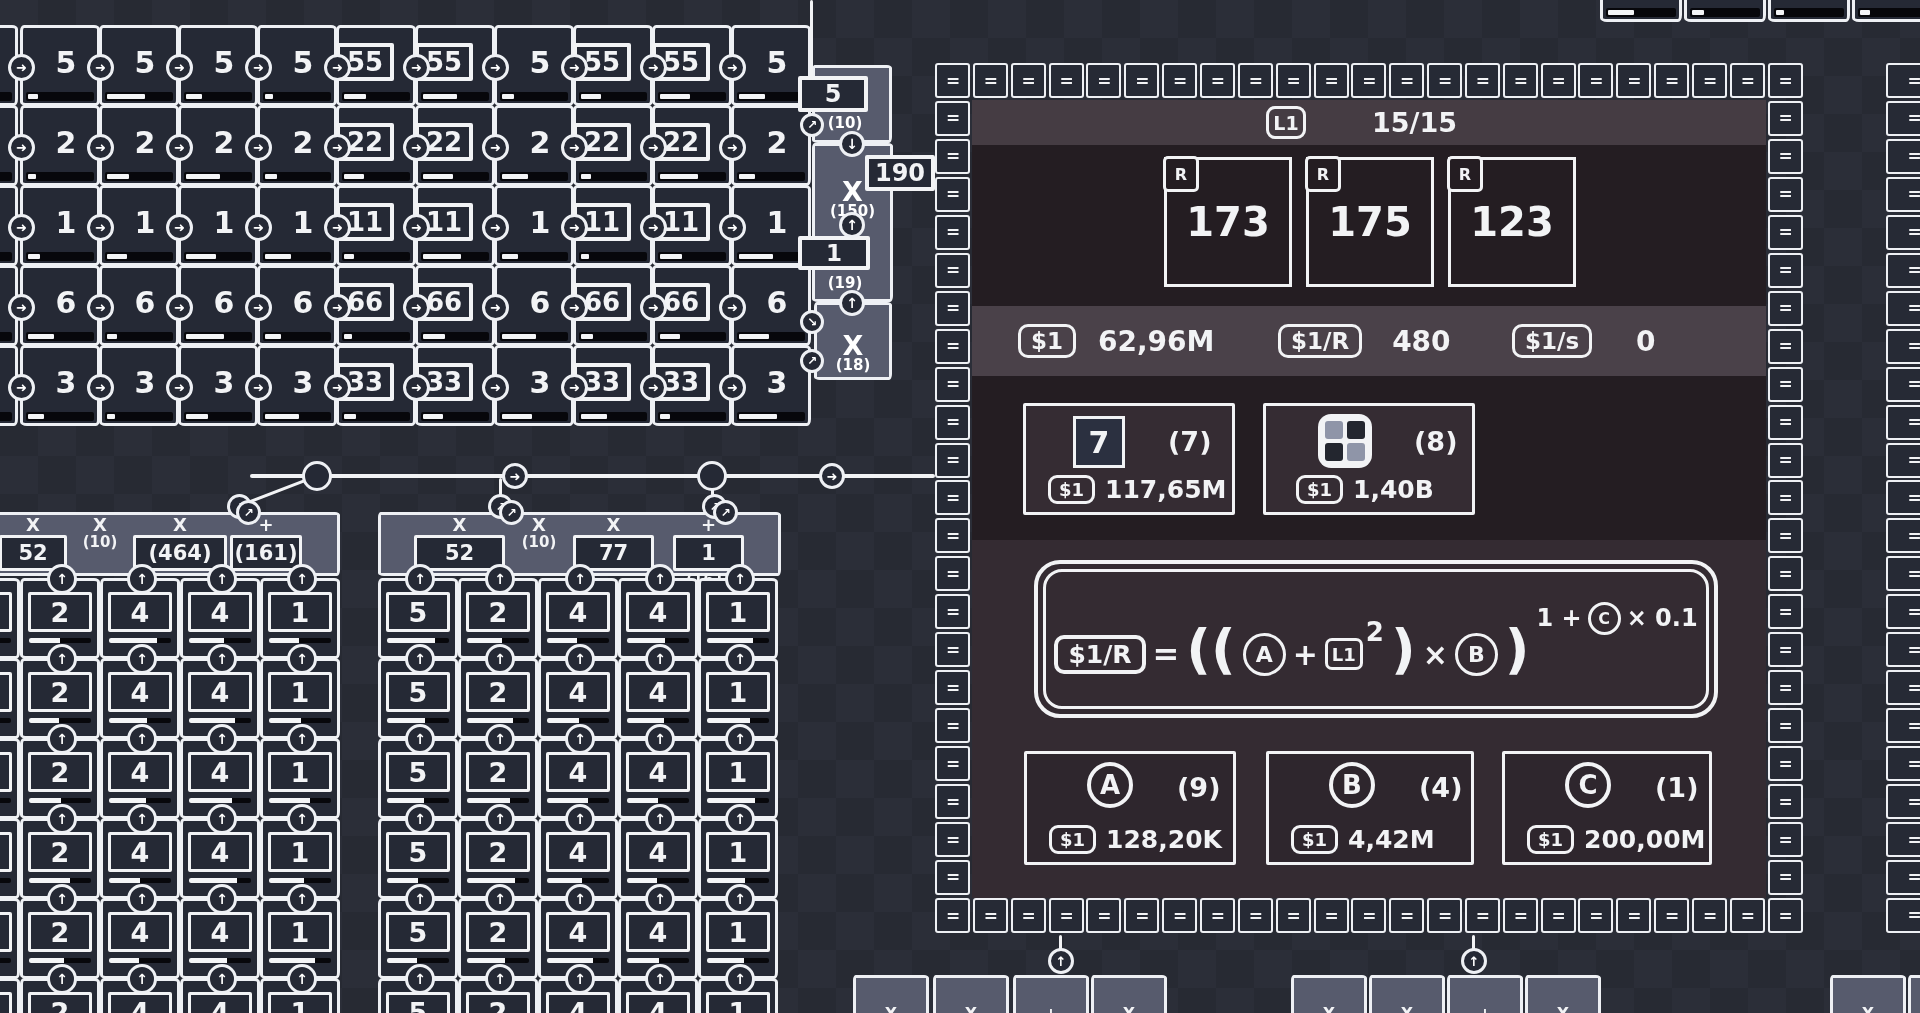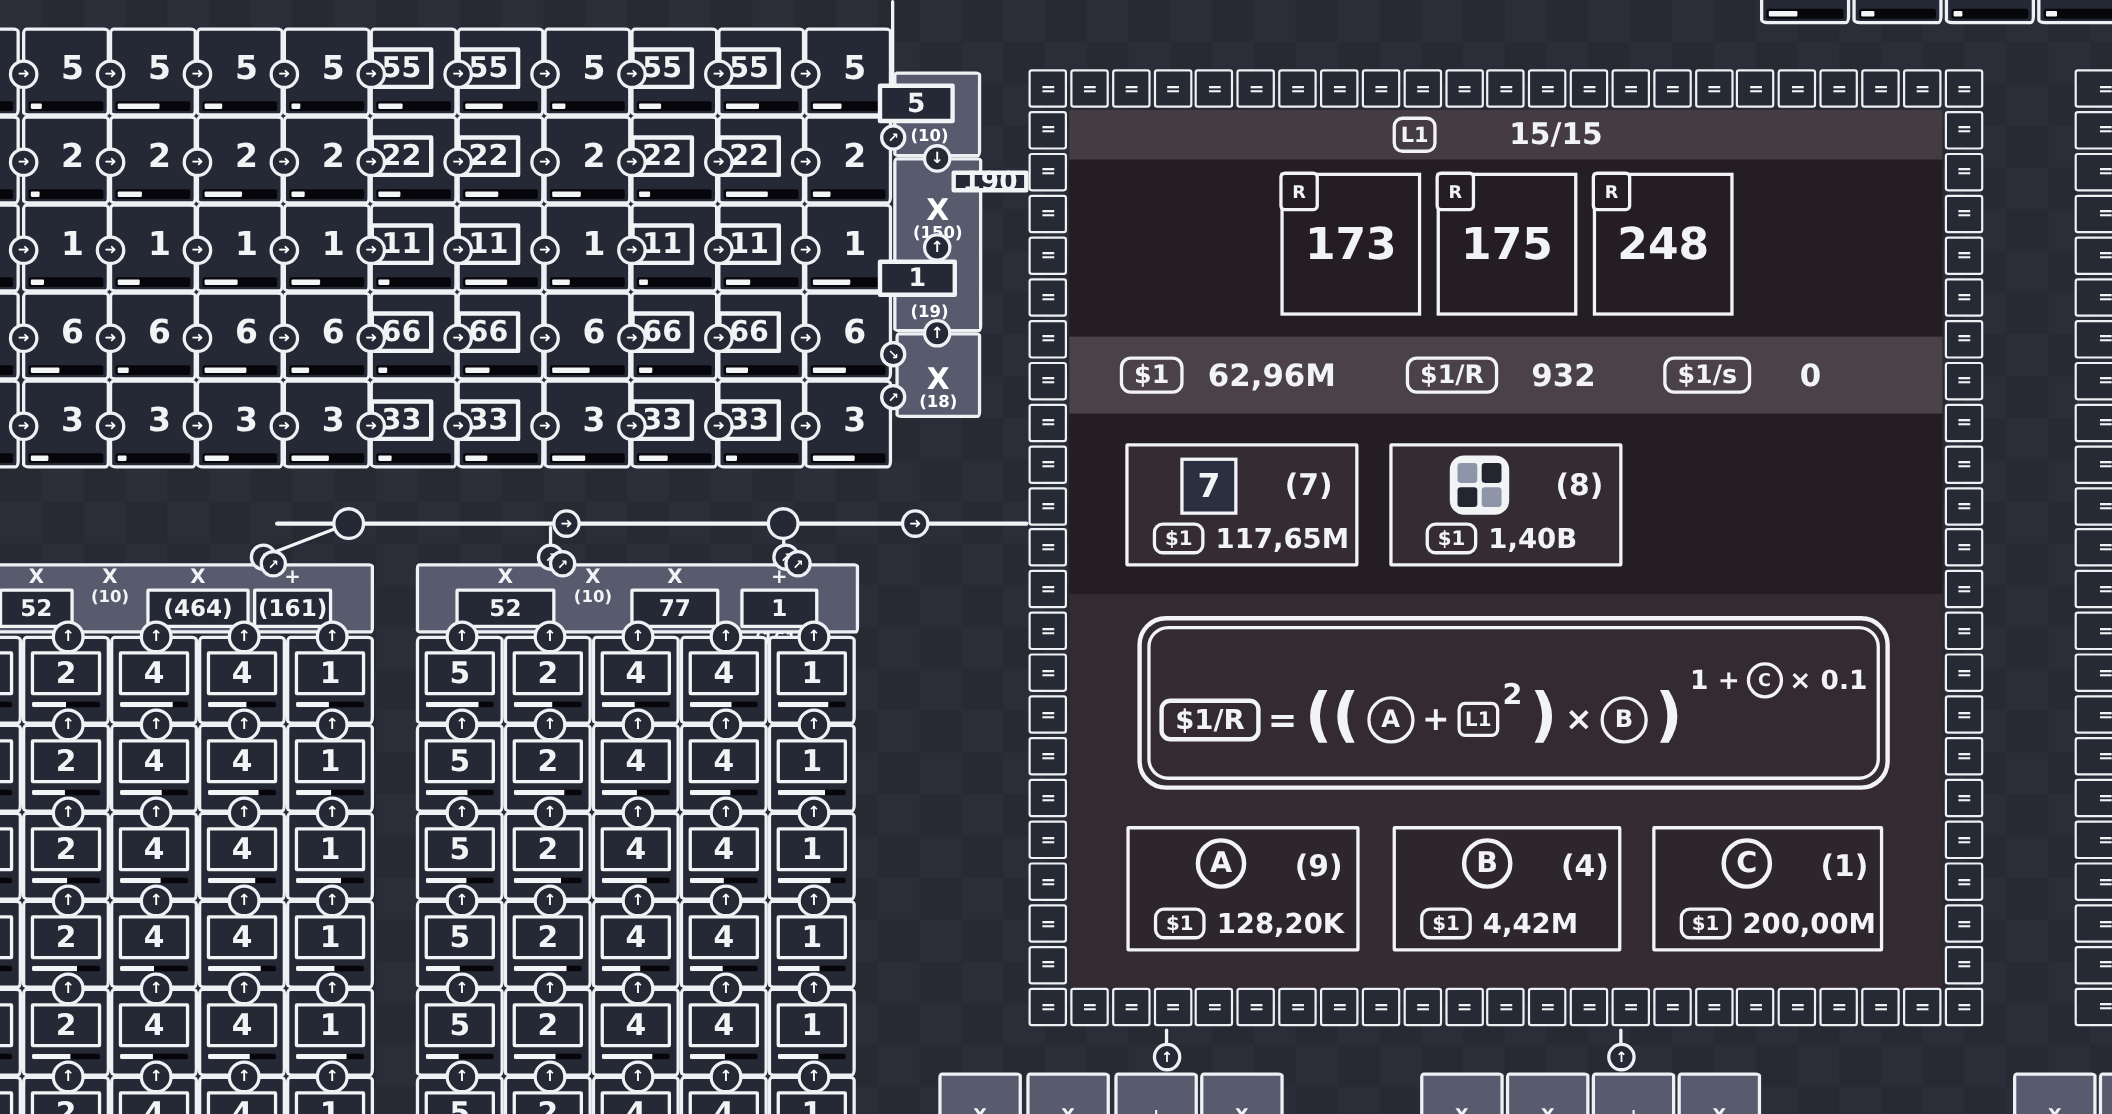--- a/index.html
+++ b/index.html
@@ -449,21 +449,21 @@
     </div>
   <div class="chaintext" style="left:836px;top:92px;width:30px;font-size:22px;">x</div>
   <div class="chaintext" style="left:815px;top:114px;width:60px;font-size:15px;">(10)</div>
   <div class="circ" style="left:800px;top:113px;width:24px;height:24px;font-size:12px;">
       <span>↗</span>
     </div>
   <div class="circ" style="left:839px;top:131px;width:26px;height:26px;">
       <span>↓</span>
     </div>
 
-  <div class="vbox" style="left:865px;top:155px;width:70px;height:20px;font-size:24px;">
+  <div class="vbox" style="left:865px;top:155px;width:70px;height:36px;font-size:24px;">
       <span>190</span>
     </div>
   <div class="chaintext" style="left:812px;top:176px;width:81px;font-size:27px;">X</div>
   <div class="chaintext" style="left:812px;top:202px;width:81px;font-size:15px;">(150)</div>
   <div class="circ" style="left:839px;top:212px;width:26px;height:26px;">
       <span>↑</span>
     </div>
 
   <div class="vbox" style="left:798px;top:236px;width:72px;height:34px;font-size:23px;">
       <span>1</span>
@@ -942,35 +942,35 @@
       </div>
     <div class="cv">
         <span>175</span>
       </div>
   </div>
   <div class="card" style="left:1448px;top:157px;">
     <div class="rb">
         <span>R</span>
       </div>
     <div class="cv">
-        <span>248</span>
+        <span>123</span>
       </div>
   </div>
 
   <div class="abs" style="left:1018px;top:323px;height:36px;display:flex;align-items:center;gap:22px;">
     <span class="badge">
         <span>$1</span>
       </span>
     <span class="statval"><span>62,96M</span></span>
   </div>
   <div class="abs" style="left:1278px;top:323px;height:36px;display:flex;align-items:center;gap:30px;">
     <span class="badge">
         <span>$1/R</span>
       </span>
-    <span class="statval"><span>932</span></span>
+    <span class="statval"><span>480</span></span>
   </div>
   <div class="abs" style="left:1512px;top:323px;height:36px;display:flex;align-items:center;gap:44px;">
     <span class="badge">
         <span>$1/s</span>
       </span>
     <span class="statval"><span>0</span></span>
   </div>
 
   <div class="gamebtn" style="left:1023px;top:403px;width:212px;height:112px;">
     <div class="abs" style="left:47px;top:10px;width:52px;height:52px;border:3px solid #f2f3f5;background:#2b3040;display:flex;align-items:center;justify-content:center;font-size:30px;">

